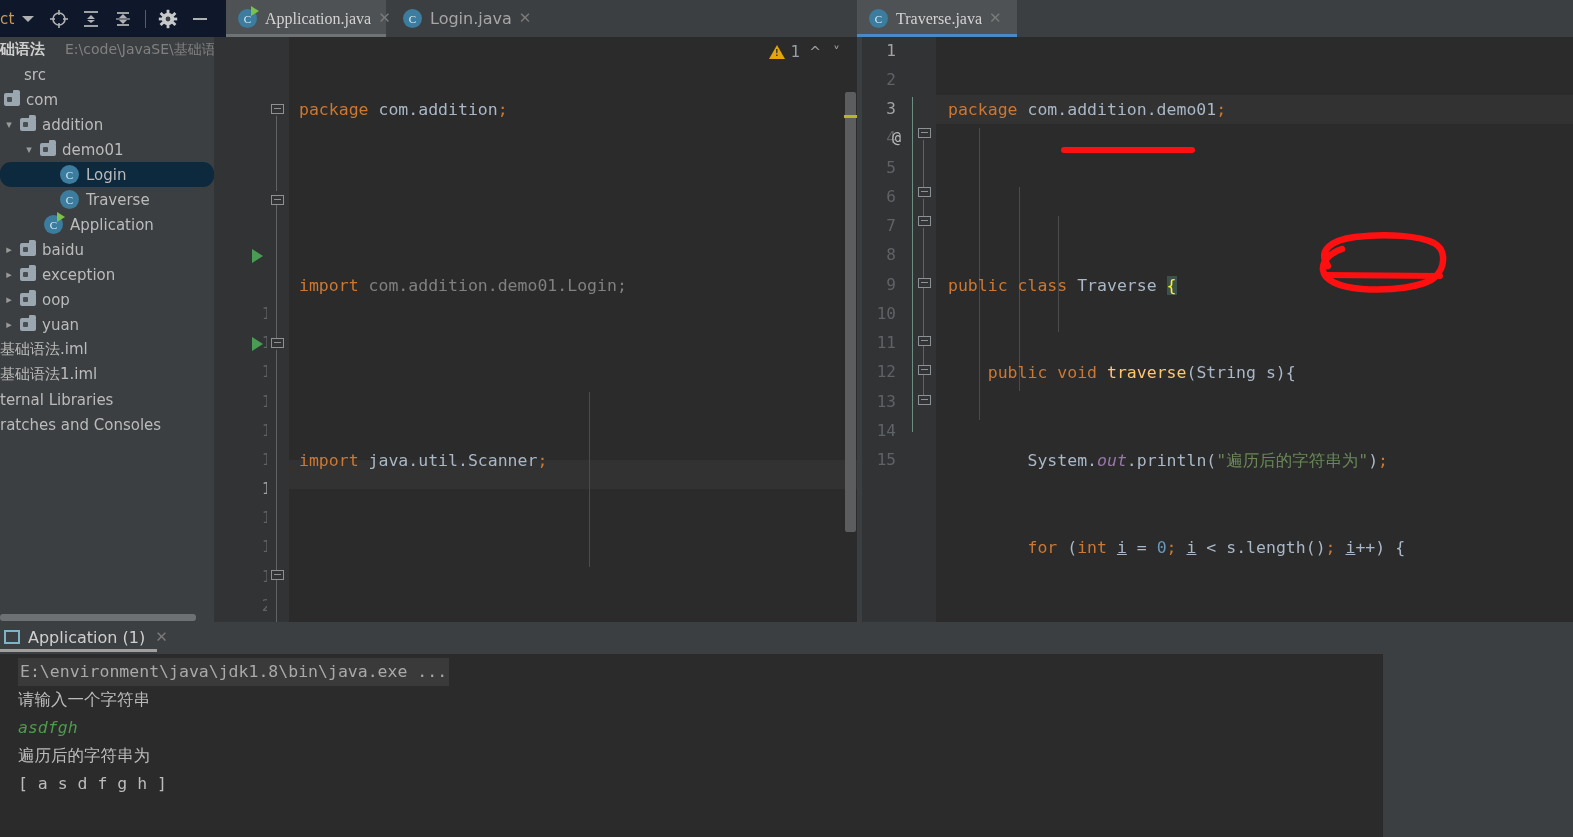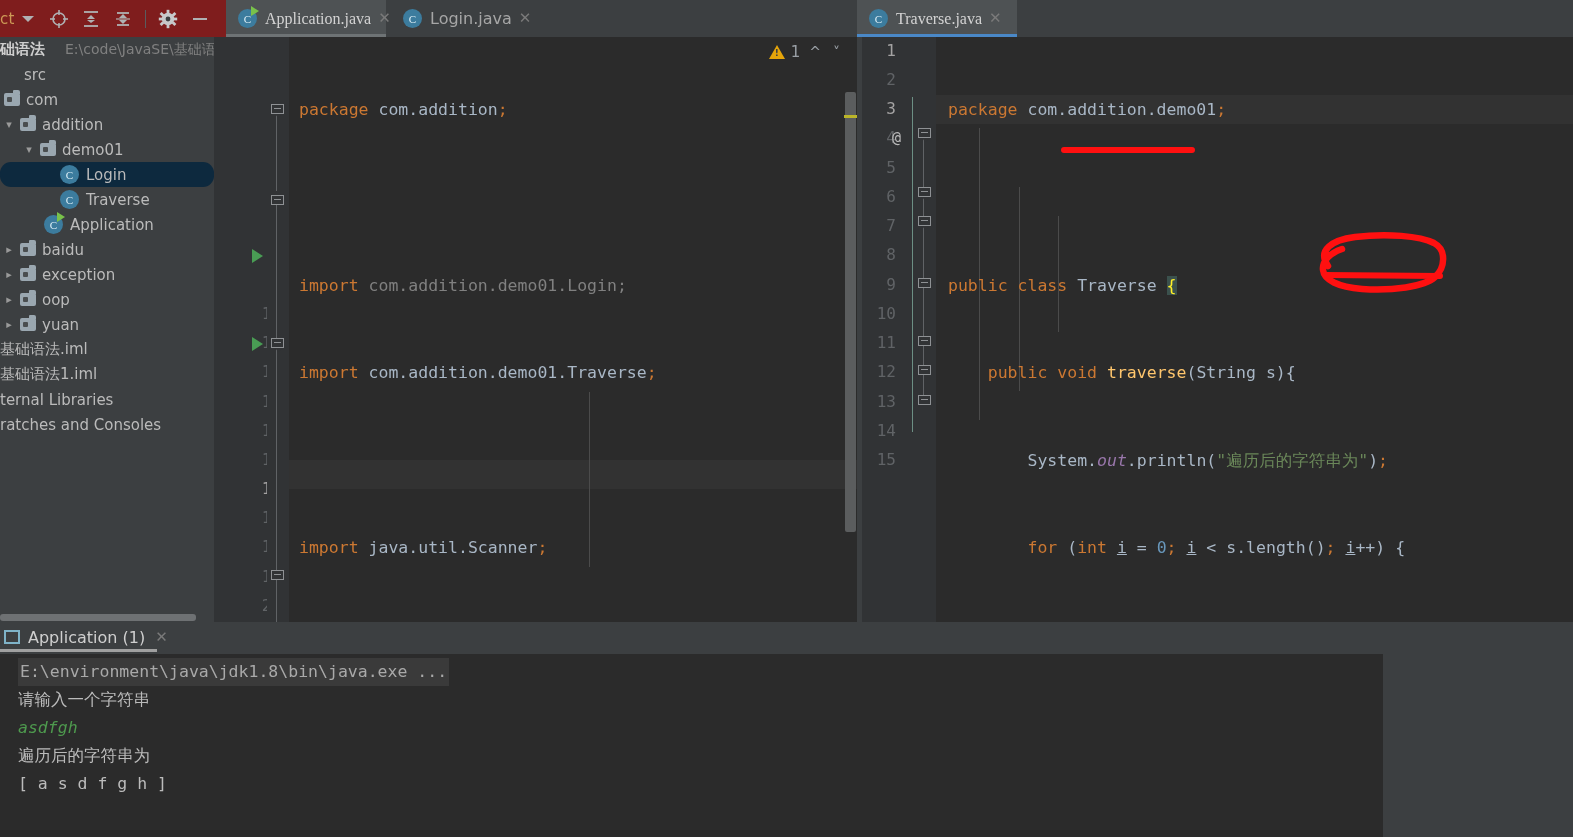--- a/index.html
+++ b/index.html
@@ -8,21 +8,21 @@
     background: #3C3F41;
     font-family: "DejaVu Sans", "Liberation Sans", sans-serif;
     overflow: hidden;
     color: #BBBBBB;
   }
   .app { position: relative; width: 1573px; height: 837px; }
 
   
   .topbar { position: absolute; left:0; top:0; width:1573px; height:37px; background:#3C3F41; }
   .tool-strip { position:absolute; left:0; top:0; width:226px; height:37px;
-    background:#7f1d1d; display:flex; align-items:center; padding-left:0px; }
+    background:#0f172a; display:flex; align-items:center; padding-left:0px; }
   .proj-label { color:#CC9955; font-size:15px; padding:0 2px 0 0; letter-spacing:.2px; }
   .caret-down { width:0; height:0; border-left:6px solid transparent; border-right:6px solid transparent;
      border-top:6px solid #AFB1B3; margin:0 9px 0 5px; }
   .ticon { width:26px; height:26px; margin:0 3px; display:flex; align-items:center; justify-content:center;
      color:#AFB1B3; }
   .vsep { width:1px; height:18px; background:#5A5C5E; margin:0 6px; }
 
   
   .tabstrip { position:absolute; left:226px; top:0; width:1347px; height:37px; background:#3C3F41; }
   .tab { position:absolute; top:0; height:37px; display:flex; align-items:center;
@@ -360,21 +360,20 @@
           <span class="bx"></span>
         </div>
     </div>
 
     <div class="indentguide" style="left:375px; top:355px; height:175px;"></div>
 
     <div class="code">
       <div class="cline"><span class="kw">package</span><span class="id"> com.addition</span><span class="semi">;</span></div>
       <div class="cline"></div>
       <div class="cline"><span class="kw">import</span><span class="grey"> com.addition.demo01.Login</span><span class="grey">;</span></div>
-      <div class="cline"><span class="kw">import</span><span class="id"> com.addition.demo01.Traverse</span><span class="semi">;</span></div>
       <div class="cline"></div>
       <div class="cline"><span class="kw">import</span><span class="id"> java.util.Scanner</span><span class="semi">;</span></div>
       <div class="cline"></div>
       
       
       
       
       
       
       

